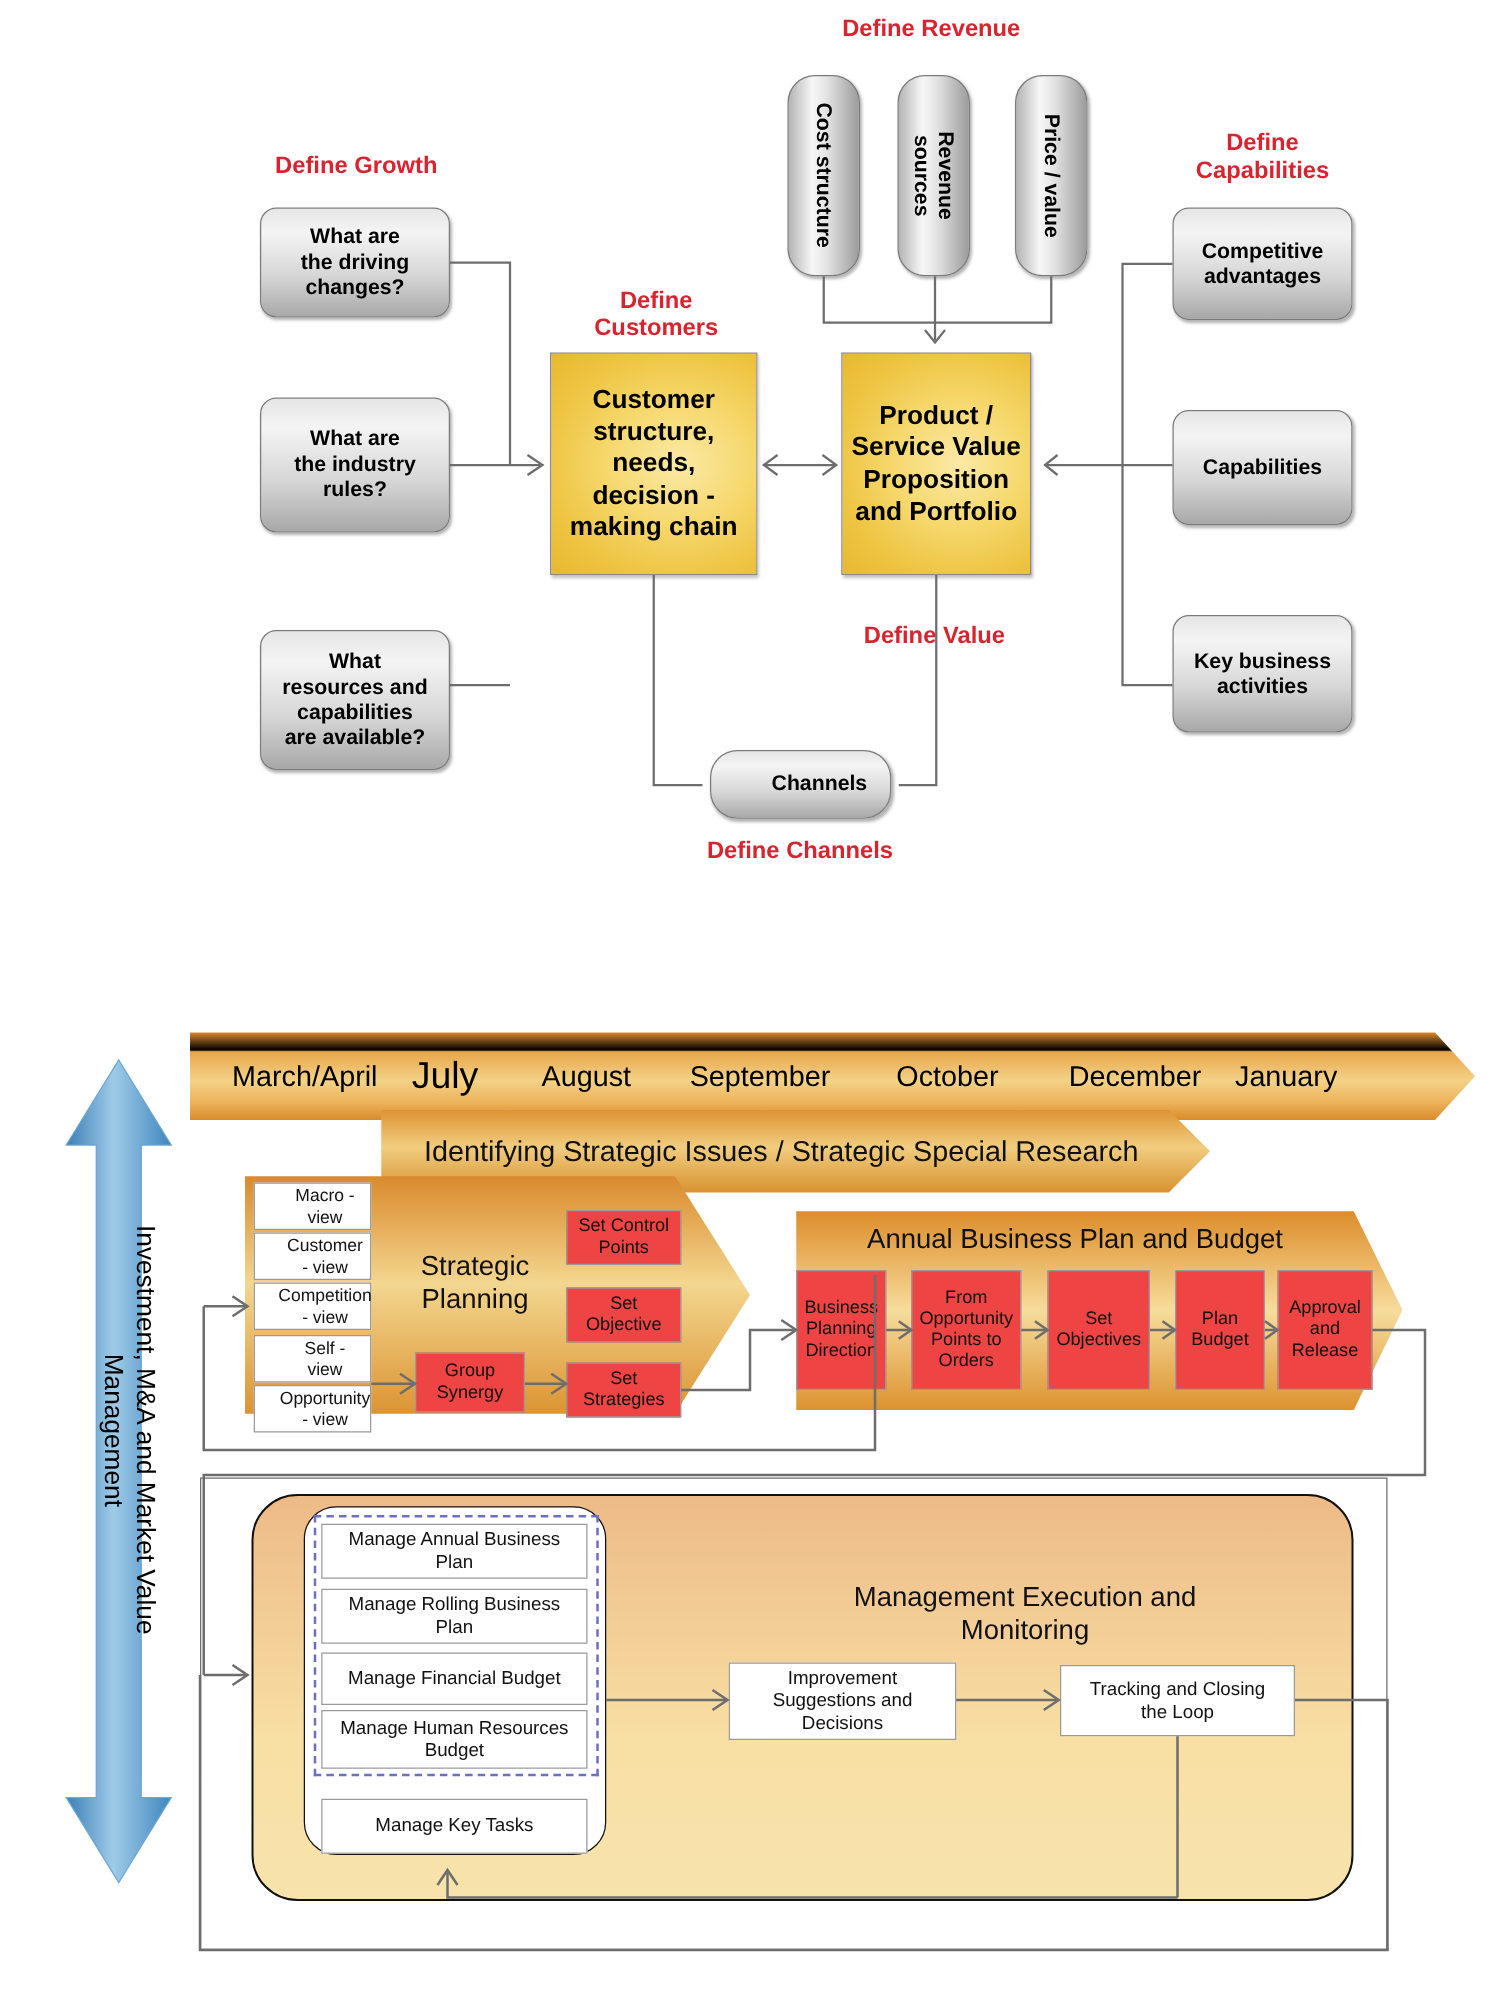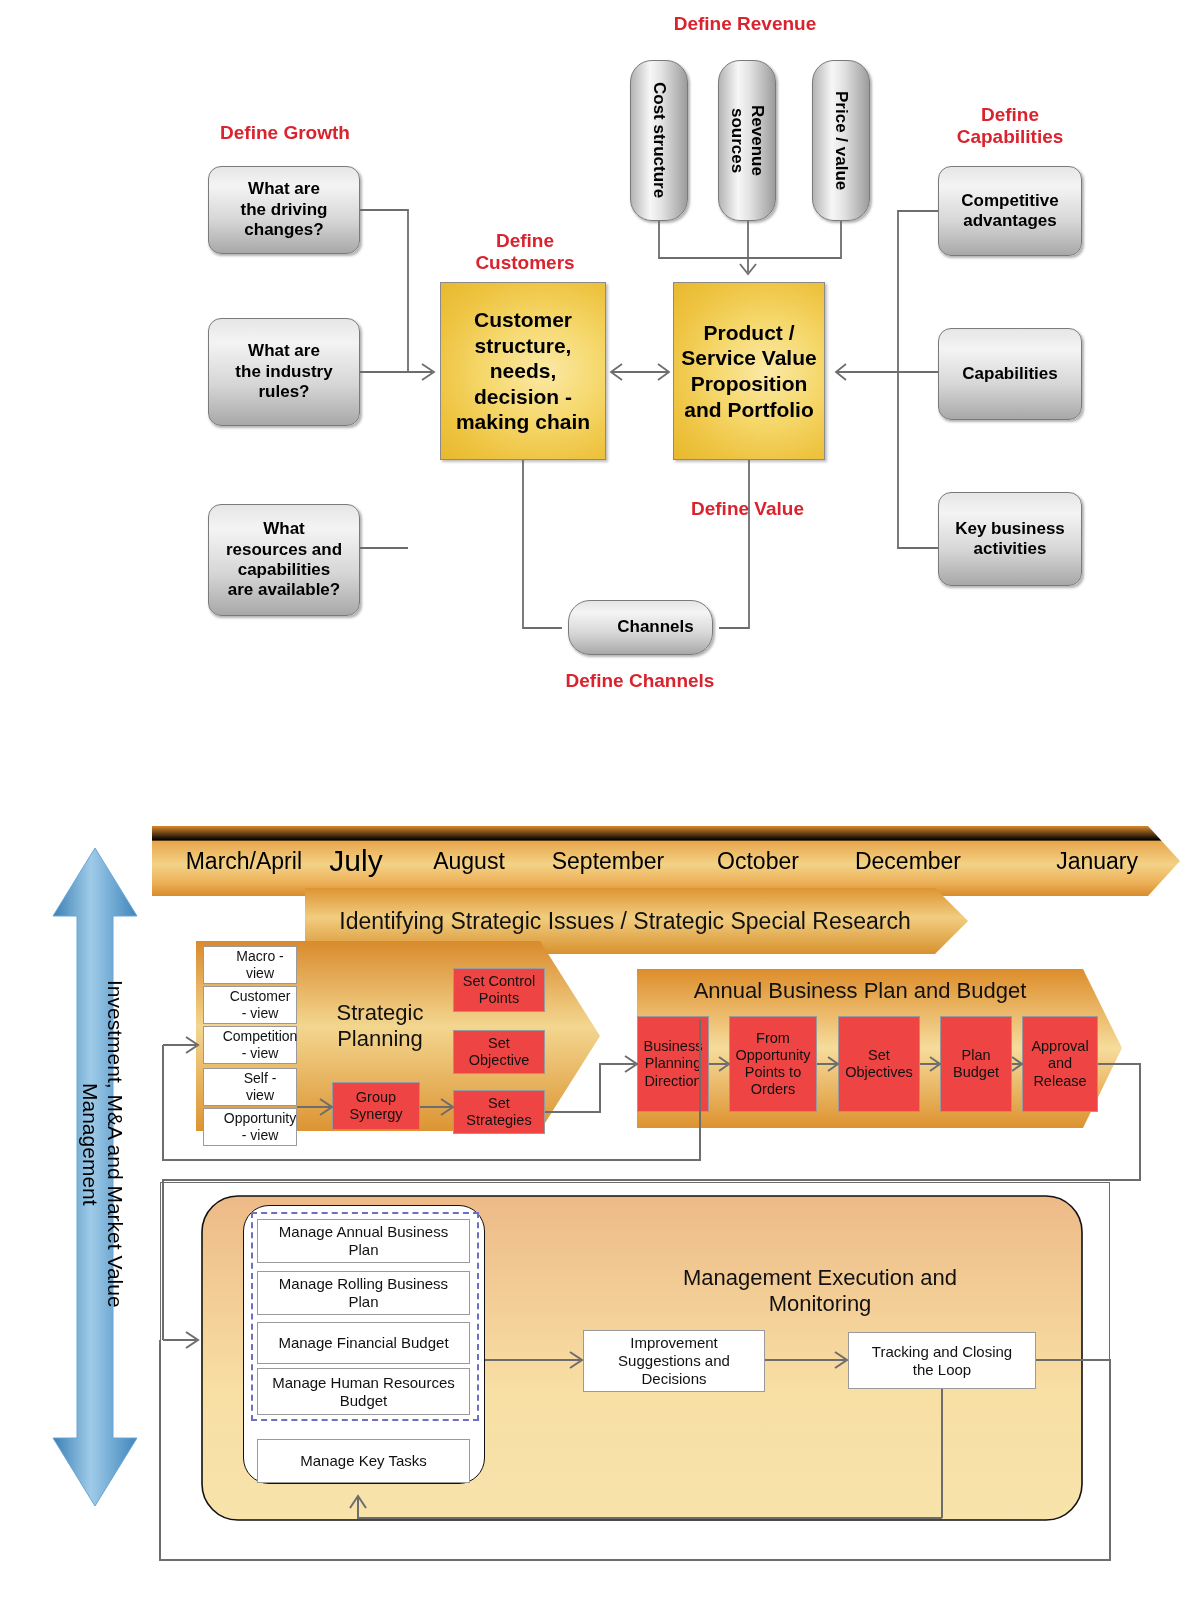--- a/index.html
+++ b/index.html
@@ -202,21 +202,21 @@
            a36,36 0 0 1 -36,-36 L202,1232 a36,36 0 0 1 36,-36 Z" fill="url(#peachg)" stroke="#111" stroke-width="1.6"></path>
 </svg>
 
 <div class="abs" style="left:152px;top:828px;width:1000px;height:66px;display:flex;align-items:center;">
   <span class="m" style="width:150px;text-align:right;font-size:23px;">March/April</span>
   <span class="m" style="width:108px;text-align:center;font-size:30px;">July</span>
   <span class="m" style="width:118px;text-align:center;font-size:23px;">August</span>
   <span class="m" style="width:160px;text-align:center;font-size:23px;">September</span>
   <span class="m" style="width:140px;text-align:center;font-size:23px;">October</span>
   <span class="m" style="width:160px;text-align:center;font-size:23px;">December</span>
-  <span class="m" style="width:150px;text-align:right;font-size:23px;">January</span>
+  <span class="m" style="width:150px;text-align:left;font-size:23px;">January</span>
 </div>
 
 <div class="abs bandtext" style="left:305px;top:896px;width:640px;height:50px;display:flex;align-items:center;justify-content:center;">Identifying Strategic Issues / Strategic Special Research</div>
 
 <div class="abs viewbox" style="left:203px;top:946px;width:94px;height:38px;white-space:pre-line;">Macro -
 view</div>
 <div class="abs viewbox" style="left:203px;top:986px;width:94px;height:38px;white-space:pre-line;">Customer
 - view</div>
 <div class="abs viewbox" style="left:203px;top:1026px;width:94px;height:38px;white-space:pre-line;">Competition
 - view</div>

